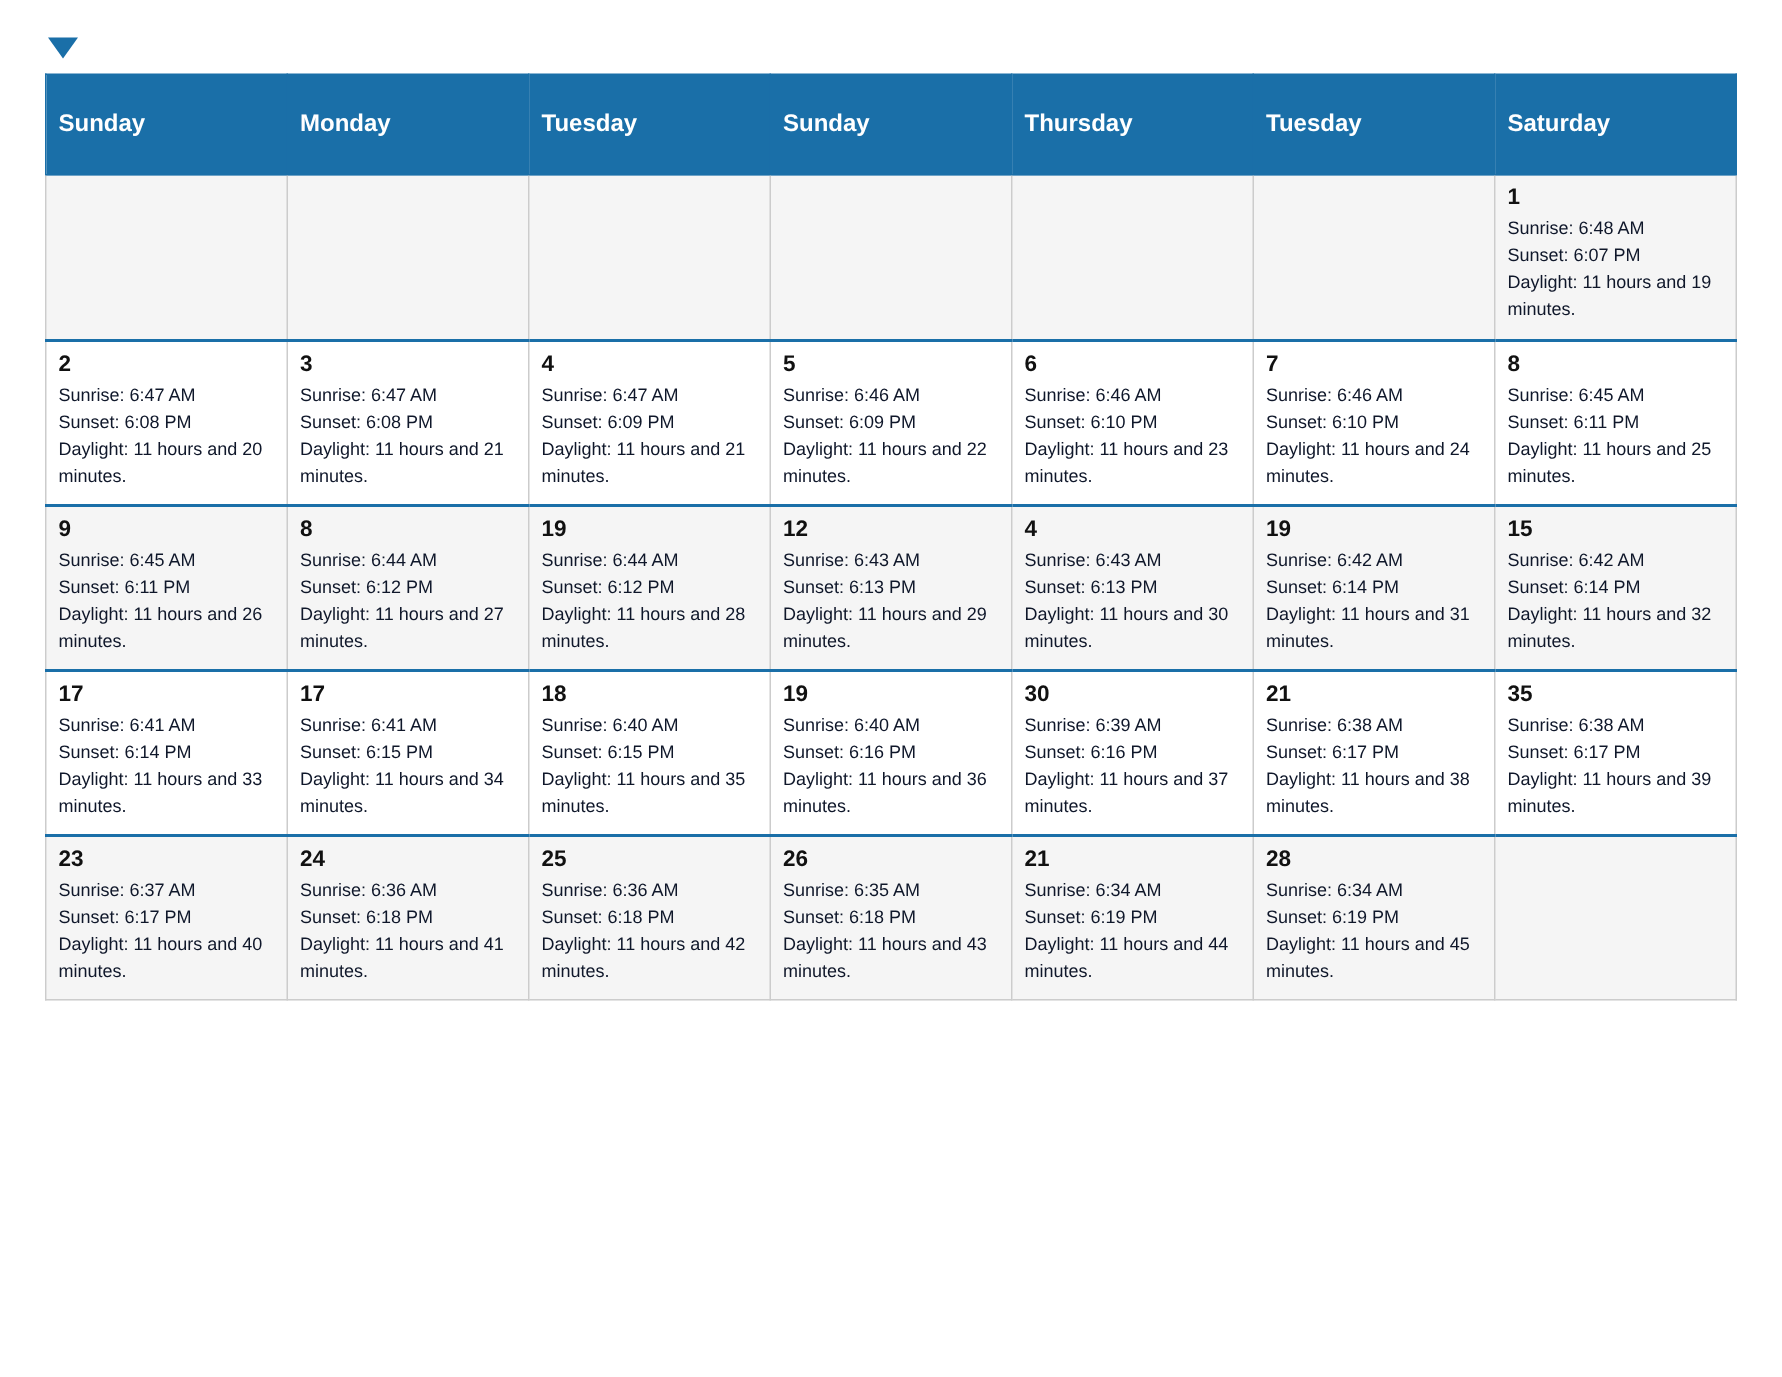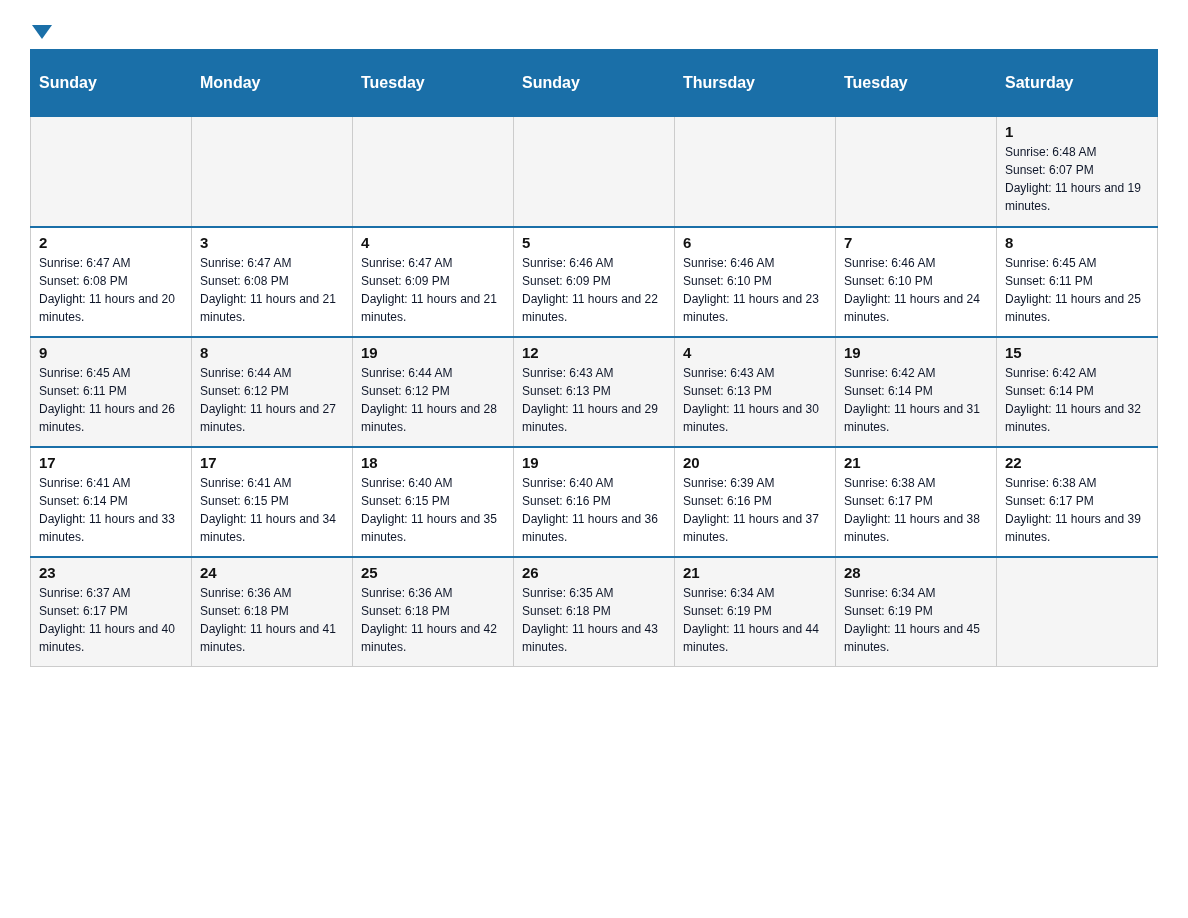--- a/index.html
+++ b/index.html
@@ -222,29 +222,29 @@
         </td>
         <td>
           <span class="day-number">18</span>
           <div class="day-info">Sunrise: 6:40 AM<br>Sunset: 6:15 PM<br>Daylight: 11 hours and 35 minutes.</div>
         </td>
         <td>
           <span class="day-number">19</span>
           <div class="day-info">Sunrise: 6:40 AM<br>Sunset: 6:16 PM<br>Daylight: 11 hours and 36 minutes.</div>
         </td>
         <td>
-          <span class="day-number">20</span>
+          <span class="day-number">30</span>
           <div class="day-info">Sunrise: 6:39 AM<br>Sunset: 6:16 PM<br>Daylight: 11 hours and 37 minutes.</div>
         </td>
         <td>
           <span class="day-number">21</span>
           <div class="day-info">Sunrise: 6:38 AM<br>Sunset: 6:17 PM<br>Daylight: 11 hours and 38 minutes.</div>
         </td>
         <td>
-          <span class="day-number">22</span>
+          <span class="day-number">35</span>
           <div class="day-info">Sunrise: 6:38 AM<br>Sunset: 6:17 PM<br>Daylight: 11 hours and 39 minutes.</div>
         </td>
       </tr>
       <tr class="row-divider">
         <td>
           <span class="day-number">23</span>
           <div class="day-info">Sunrise: 6:37 AM<br>Sunset: 6:17 PM<br>Daylight: 11 hours and 40 minutes.</div>
         </td>
         <td>
           <span class="day-number">24</span>

